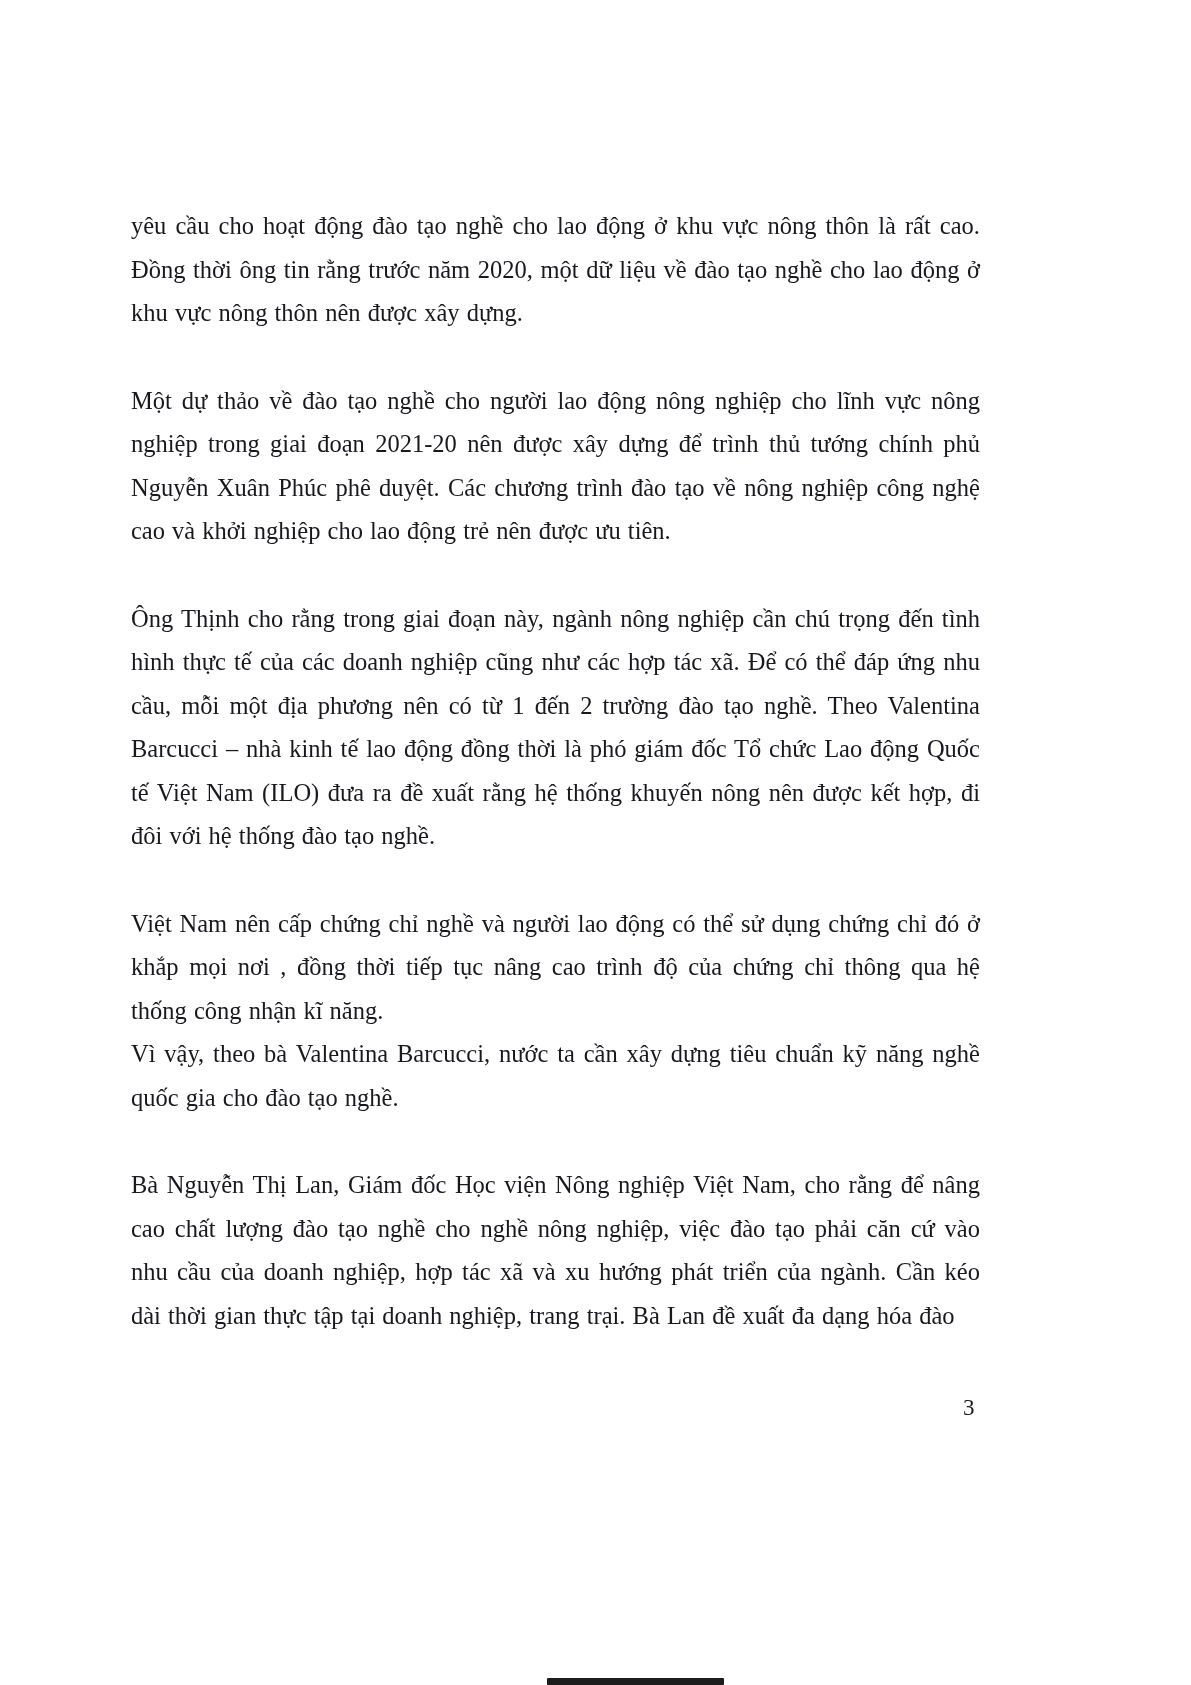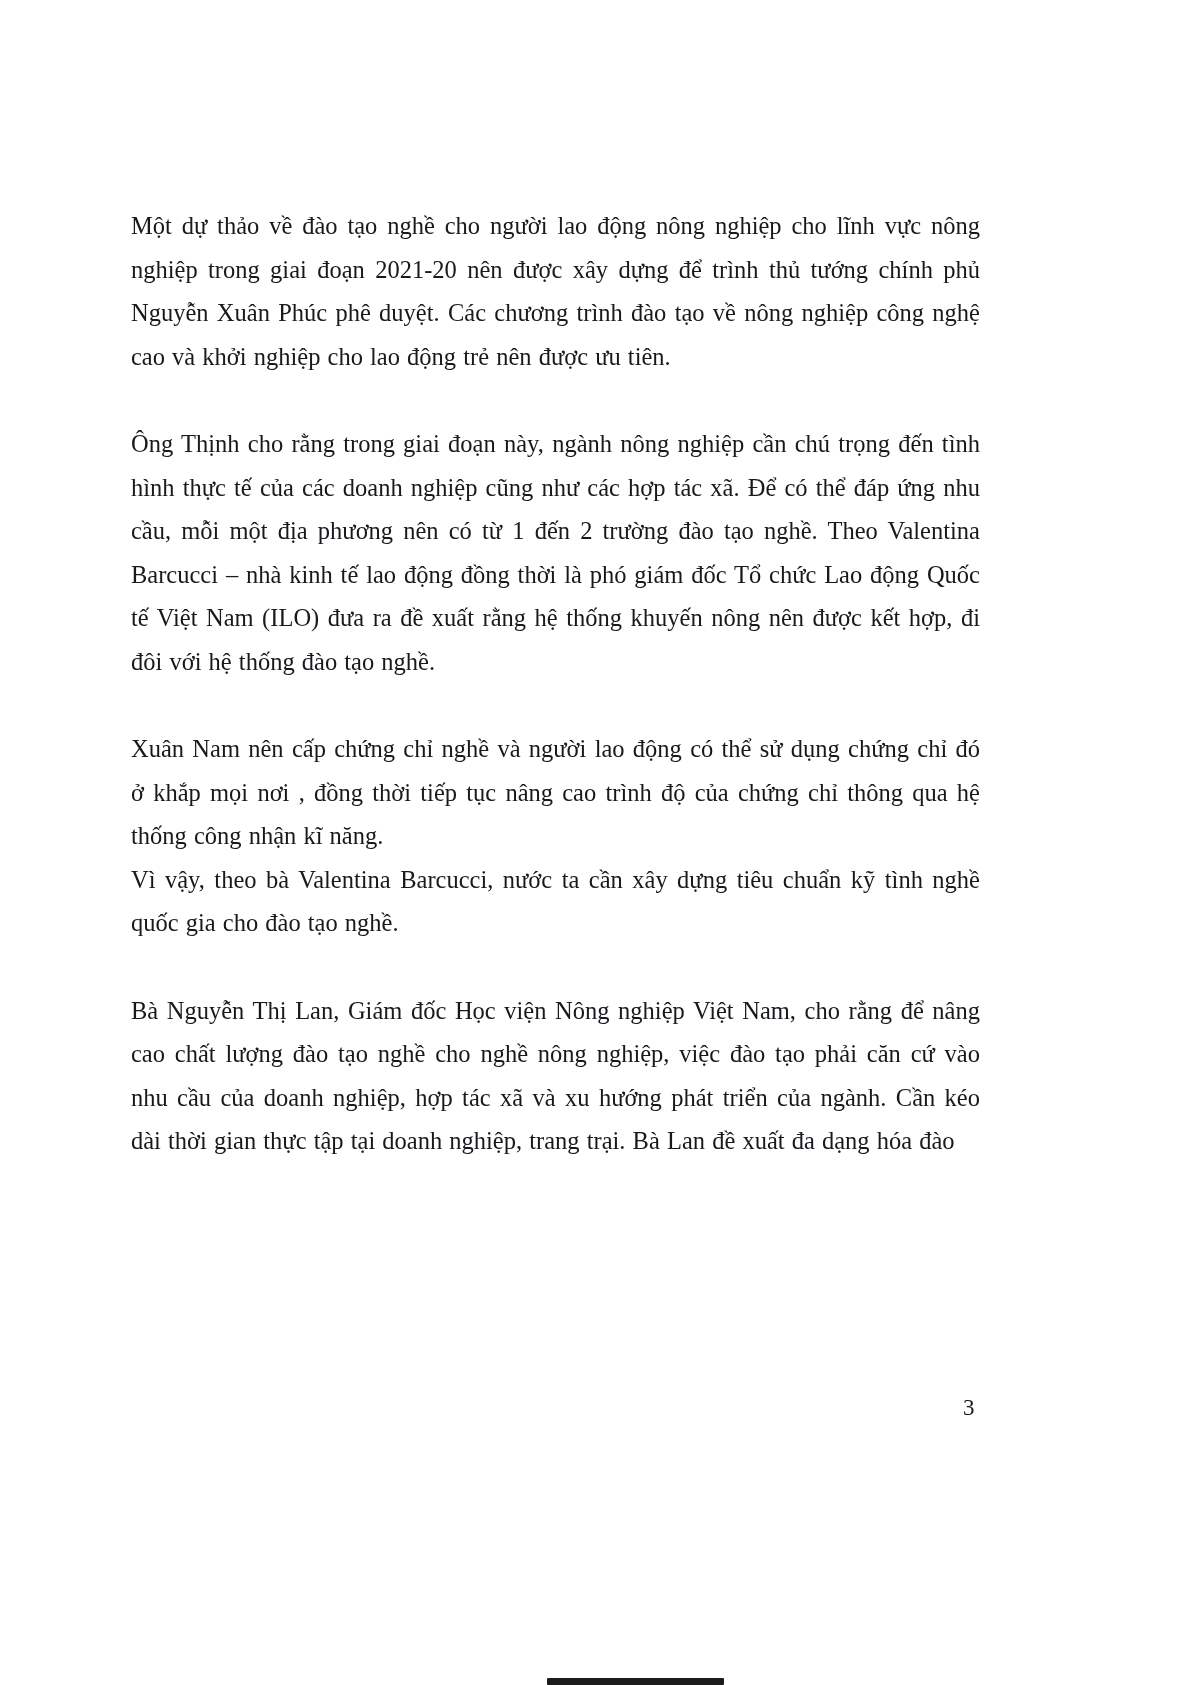--- a/index.html
+++ b/index.html
@@ -53,28 +53,29 @@
     background: #1c1c1c;
     border-radius: 1px;
   }
 </style>
 </head>
 <body>
 
 <div class="page">
 
   <div class="content">
+    <p class="para">yêu cầu cho hoạt động đào tạo nghề cho lao động ở khu vực nông thôn là rất cao. Đồng thời ông tin rằng trước năm 2020, một dữ liệu về đào tạo nghề cho lao động ở khu vực nông thôn nên được xây dựng.</p>
 
     <p class="para">Một dự thảo về đào tạo nghề cho người lao động nông nghiệp cho lĩnh vực nông nghiệp trong giai đoạn 2021-20 nên được xây dựng để trình thủ tướng chính phủ Nguyễn Xuân Phúc phê duyệt. Các chương trình đào tạo về nông nghiệp công nghệ cao và khởi nghiệp cho lao động trẻ nên được ưu tiên.</p>
 
     <p class="para">Ông Thịnh cho rằng trong giai đoạn này, ngành nông nghiệp cần chú trọng đến tình hình thực tế của các doanh nghiệp cũng như các hợp tác xã. Để có thể đáp ứng nhu cầu, mỗi một địa phương nên có từ 1 đến 2 trường đào tạo nghề. Theo Valentina Barcucci – nhà kinh tế lao động đồng thời là phó giám đốc Tổ chức Lao động Quốc tế Việt Nam (ILO) đưa ra đề xuất rằng hệ thống khuyến nông nên được kết hợp, đi đôi với hệ thống đào tạo nghề.</p>
 
-    <p class="para joined">Xuân Nam nên cấp chứng chỉ nghề và người lao động có thể sử dụng chứng chỉ đó ở khắp mọi nơi , đồng thời tiếp tục nâng cao trình độ của chứng chỉ thông qua hệ thống công nhận kĩ năng.</p>
+    <p class="para joined">Việt Nam nên cấp chứng chỉ nghề và người lao động có thể sử dụng chứng chỉ đó ở khắp mọi nơi , đồng thời tiếp tục nâng cao trình độ của chứng chỉ thông qua hệ thống công nhận kĩ năng.</p>
 
-    <p class="para">Vì vậy, theo bà Valentina Barcucci, nước ta cần xây dựng tiêu chuẩn kỹ tình nghề quốc gia cho đào tạo nghề.</p>
+    <p class="para">Vì vậy, theo bà Valentina Barcucci, nước ta cần xây dựng tiêu chuẩn kỹ năng nghề quốc gia cho đào tạo nghề.</p>
 
     <p class="para">Bà Nguyễn Thị Lan, Giám đốc Học viện Nông nghiệp Việt Nam, cho rằng để nâng cao chất lượng đào tạo nghề cho nghề nông nghiệp, việc đào tạo phải căn cứ vào nhu cầu của doanh nghiệp, hợp tác xã và xu hướng phát triển của ngành. Cần kéo dài thời gian thực tập tại doanh nghiệp, trang trại. Bà Lan đề xuất đa dạng hóa đào</p>
   </div>
 
   <div class="page-number">3</div>
 
   <div class="bottom-edge-bar"></div>
 
 </div>
 

